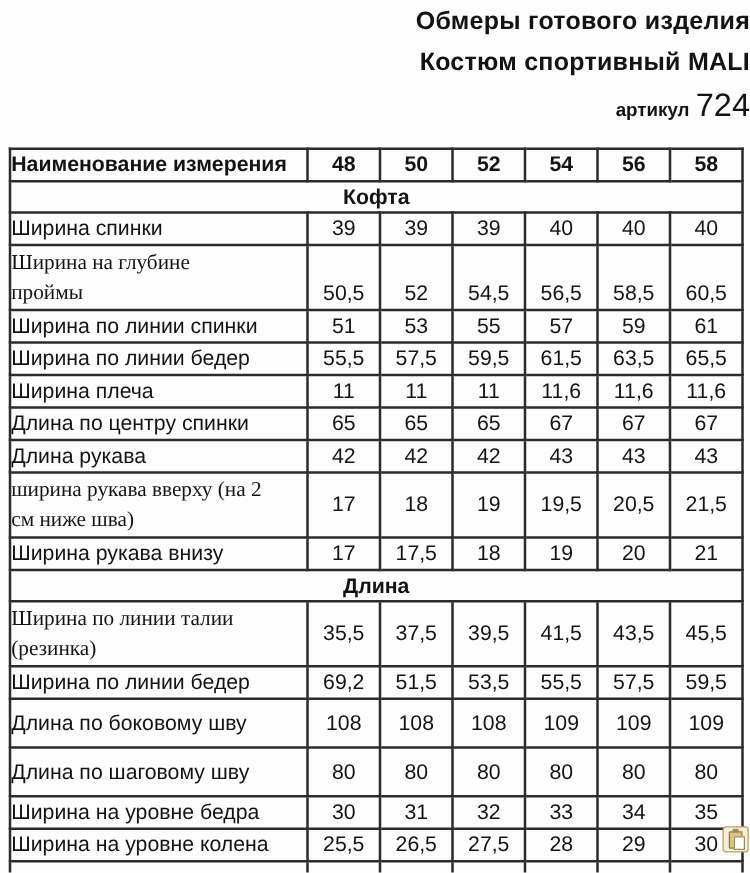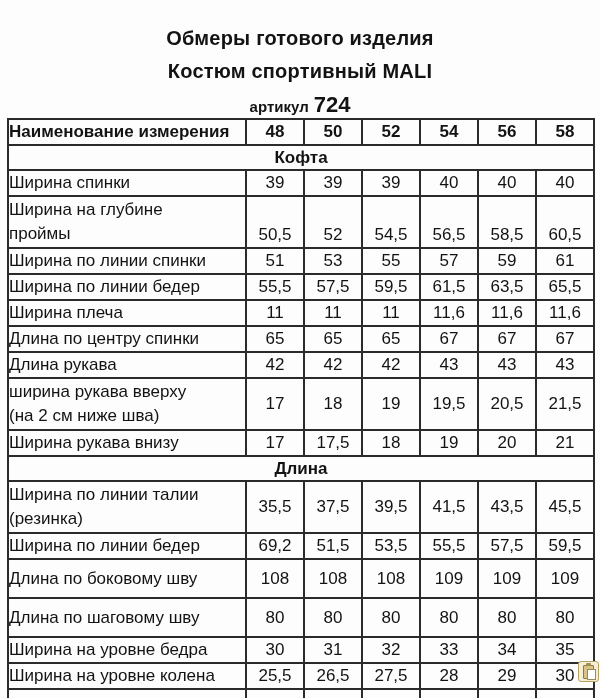--- a/index.html
+++ b/index.html
@@ -6,25 +6,25 @@
   body {
     width:600px; height:698px;
     background:#fdfdfd;
     font-family:"Liberation Sans", sans-serif;
     color:#131313;
     -webkit-font-smoothing:antialiased;
   }
   .page { position:relative; width:600px; height:698px; overflow:hidden; }
 
   
-  .titles { text-align:center; padding-top:22px; }
+  .titles { text-align:right; padding-top:1px; }
   .title-line { font-weight:bold; font-size:20px; line-height:33px; letter-spacing:0.2px; }
   .article-line { line-height:32px; margin-top:1px; }
   .article-label { font-weight:bold; font-size:15px; }
-  .article-number { font-weight:bold; font-size:22px; margin-left:5px; }
+  .article-number { font-weight:normal; font-size:26px; margin-left:5px; }
 
   
   table.meas {
     position:absolute; left:7px; top:118px;
     border-collapse:collapse;
     table-layout:fixed;
     width:587px;
     font-size:17px;
   }
   table.meas td, table.meas th {
@@ -40,21 +40,21 @@
   td.label { text-align:left; padding-left:8px; line-height:24px; }
   td.num   { text-align:center; }
   tr.section td {
     text-align:center; font-weight:bold; font-size:17px;
   }
   tr { height:26px; }
   tr.hdr { height:26px; }
   tr.section { height:25px;margin-top:36px; }
   tr.tall { height:52px; }
   tr.h28 { height:39px; }
-  tr.tall td.label span { display:inline-block; max-width:202px; vertical-align:middle; }
+  tr.tall td.label span { display:inline-block; max-width:202px; vertical-align:middle;font-family:Liberation Serif, serif; }
   tr.vb td.num { vertical-align:bottom; padding-bottom:2px; }
 
   
   .paste-btn {
     position:absolute; left:578px; top:661px;
     width:19px; height:19px;
     background:#f6efd5;
     border:1px solid #b5a262;
     border-radius:3px;
   }

